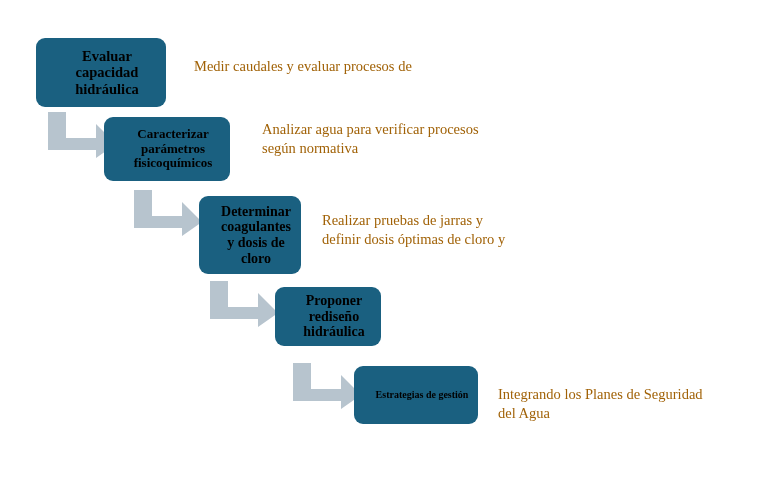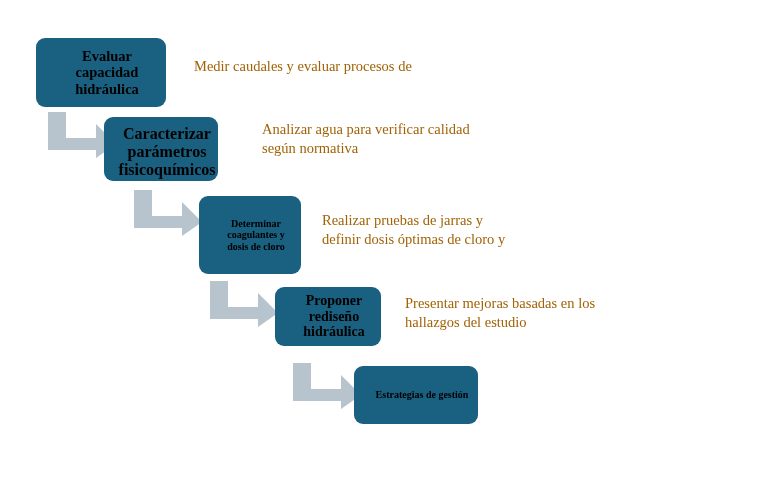--- a/index.html
+++ b/index.html
@@ -79,36 +79,36 @@
   </div>
 
   <div class="desc-text" style="left:194px; top:57px; width:300px; font-size:14.5px;">Medir caudales y evaluar procesos de</div>
 
   <div class="elbow-arrow" style="left:48px; top:112px; width:68px; height:46px;">
     <svg width="68" height="46" viewBox="0 0 68 46">
       <path d="M0,0 L18,0 L18,26 L48,26 L48,12 L68,32 L48,46 L48,38 L0,38 Z" fill="#b7c4ce"></path>
     </svg>
   </div>
 
-  <div class="step-box" id="box-2" style="left:104px; top:117px; width:114px; height:64px; font-size:16px;align-items:flex-end;">
+  <div class="step-box" id="box-2" style="left:104px; top:117px; width:126px; height:64px; font-size:13px;">
     <span class="step-label">Caracterizar
 parámetros
 fisicoquímicos</span>
   </div>
 
-  <div class="desc-text" style="left:262px; top:120px; width:300px; font-size:14.5px;">  Analizar agua para verificar calidad
+  <div class="desc-text" style="left:262px; top:120px; width:300px; font-size:14.5px;">  Analizar agua para verificar procesos
 según normativa</div>
 
   <div class="elbow-arrow" style="left:134px; top:190px; width:68px; height:46px;">
     <svg width="68" height="46" viewBox="0 0 68 46">
       <path d="M0,0 L18,0 L18,26 L48,26 L48,12 L68,32 L48,46 L48,38 L0,38 Z" fill="#b7c4ce"></path>
     </svg>
   </div>
 
-  <div class="step-box" id="box-3" style="left:199px; top:196px; width:102px; height:78px; font-size:10px;text-align:center;">
+  <div class="step-box" id="box-3" style="left:199px; top:196px; width:102px; height:78px; font-size:14px;text-align:center;">
     <span class="step-label">Determinar
 coagulantes
 y dosis de
 cloro</span>
   </div>
 
   <div class="desc-text desc-justify" style="left:322px; top:211px; width:268px; font-size:14.5px;">  Realizar  pruebas  de  jarras  y
 definir dosis óptimas  de cloro y</div>
 
   <div class="elbow-arrow" style="left:210px; top:281px; width:68px; height:46px;">
@@ -116,28 +116,28 @@
       <path d="M0,0 L18,0 L18,26 L48,26 L48,12 L68,32 L48,46 L48,38 L0,38 Z" fill="#b7c4ce"></path>
     </svg>
   </div>
 
   <div class="step-box" id="box-4" style="left:275px; top:287px; width:106px; height:59px; font-size:14px;">
     <span class="step-label">Proponer
 rediseño
 hidráulica</span>
   </div>
 
-  <div class="desc-text desc-justify" style="left:405px; top:294px; width:282px; font-size:14.5px;">  Presentar  mejoras  basadas  en  los
-hallazgos del estudio</div>
 
   <div class="elbow-arrow" style="left:293px; top:363px; width:68px; height:46px;">
     <svg width="68" height="46" viewBox="0 0 68 46">
       <path d="M0,0 L18,0 L18,26 L48,26 L48,12 L68,32 L48,46 L48,38 L0,38 Z" fill="#b7c4ce"></path>
     </svg>
   </div>
 
   <div class="step-box" id="box-5" style="left:354px; top:366px; width:124px; height:58px; font-size:10px;">
     <span class="step-label">Estrategias  de
 gestión</span>
   </div>
 
+  <div class="desc-text" style="left:498px; top:385px; width:272px; font-size:14.5px;">  Integrando los Planes de Seguridad
+del Agua</div>
 
 </div>
 
 </body></html>

